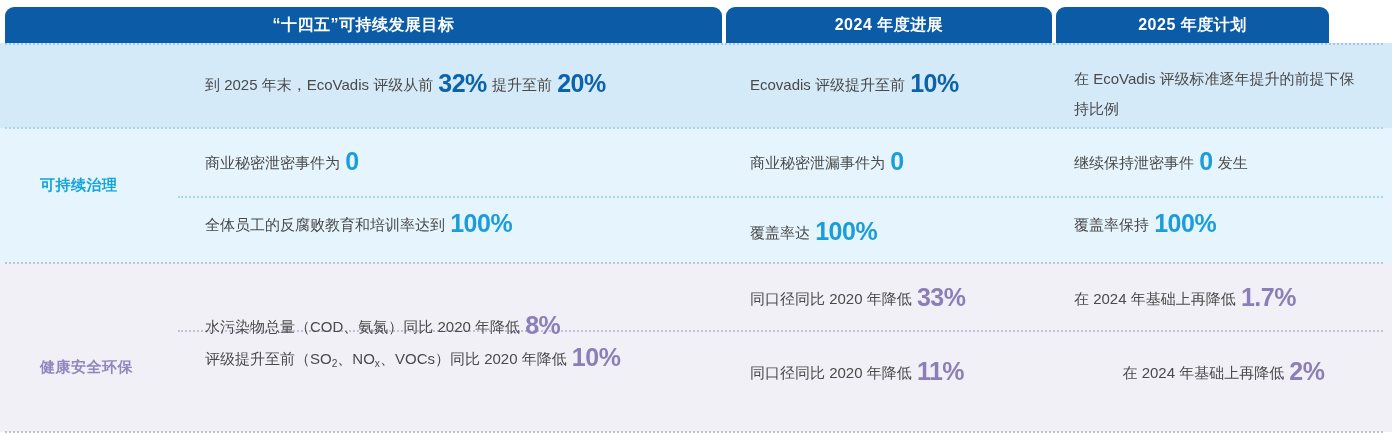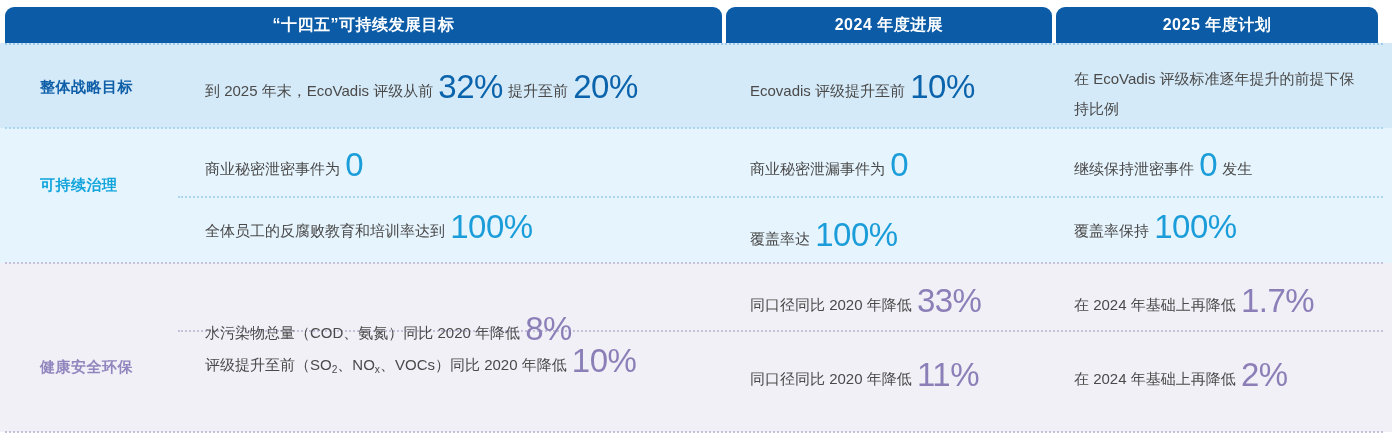--- a/index.html
+++ b/index.html
@@ -39,21 +39,21 @@
     font-size: 16px;
     font-weight: bold;
     letter-spacing: 0.5px;
     display: flex;
     align-items: center;
     justify-content: center;
     box-sizing: border-box;
   }
   .header-cell.c0 { left: 5px;    width: 717px; }
   .header-cell.c1 { left: 726px;  width: 326px; }
-  .header-cell.c2 { left: 1056px; width: 322px; }
+  .header-cell.c2 { left: 1056px; width: 273px; }
 
   
   .band {
     position: absolute;
     left: 0;
     width: 1392px;
     box-sizing: border-box;
   }
   .band.s0 { top: 43px;  height: 85px;  background: #d5eaf8; }
   .band.s1 { top: 128px; height: 135px; background: #e6f4fd; }
@@ -105,22 +105,22 @@
     line-height: 30px;
     color: #4a4a4a;
     box-sizing: border-box;
   }
   .cell.col0 { left: 205px;  width: 505px; }
   .cell.col1 { left: 750px;  width: 300px; }
   .cell.col2 { left: 1074px; width: 300px; }
 
   
   .val {
-    font-size: 33px;
-    font-weight: normal;
+    font-size: 25px;
+    font-weight: bold;
     line-height: 1;
     letter-spacing: -0.5px;
     vertical-align: -2px;
     padding: 0 1px;
   }
   .val.blue   { color: #0b63ac; }
   .val.cyan   { color: #1b9dd9; }
   .val.purple { color: #8c7fb8; }
 
   sub { font-size: 0.68em; vertical-align: -0.25em; }
@@ -147,21 +147,20 @@
   <div class="band s2"></div>
 
   <div class="band-sep b0"></div>
   <div class="band-sep b1"></div>
   <div class="band-sep b2"></div>
   <div class="band-sep b3"></div>
 
   <div class="row-sep r1"></div>
   <div class="row-sep r2"></div>
 
-  <div class="cat-label l0">整体战略目标</div>
   <div class="cat-label l1">可持续治理</div>
   <div class="cat-label l2">健康安全环保</div>
 
   <div class="cell col0" style="top:70px;">
     <span>到 2025 年末，EcoVadis 评级从前 </span><span class="val blue">32%</span><span> 提升至前 </span><span class="val blue">20%</span>
   </div>
   <div class="cell col1" style="top:70px;">
     <span>Ecovadis 评级提升至前 </span><span class="val blue">10%</span>
   </div>
   <div class="cell col2" style="top:64px; width:290px;">
@@ -197,17 +196,17 @@
   <div class="cell col2" style="top:284px;">
     <span>在 2024 年基础上再降低 </span><span class="val purple">1.7%</span>
   </div>
 
   <div class="cell col0" style="top:344px; width:520px;">
     <span>评级提升至前（SO</span><sub>2</sub><span>、NO</span><sub>x</sub><span>、VOCs）同比 2020 年降低 </span><span class="val purple">10%</span>
   </div>
   <div class="cell col1" style="top:358px;">
     <span>同口径同比 2020 年降低 </span><span class="val purple">11%</span>
   </div>
-  <div class="cell col2" style="top:358px;">
+  <div class="cell col2" style="top:358px;text-align:center;">
     <span>在 2024 年基础上再降低 </span><span class="val purple">2%</span>
   </div>
 
 </div>
 
 </body></html>

